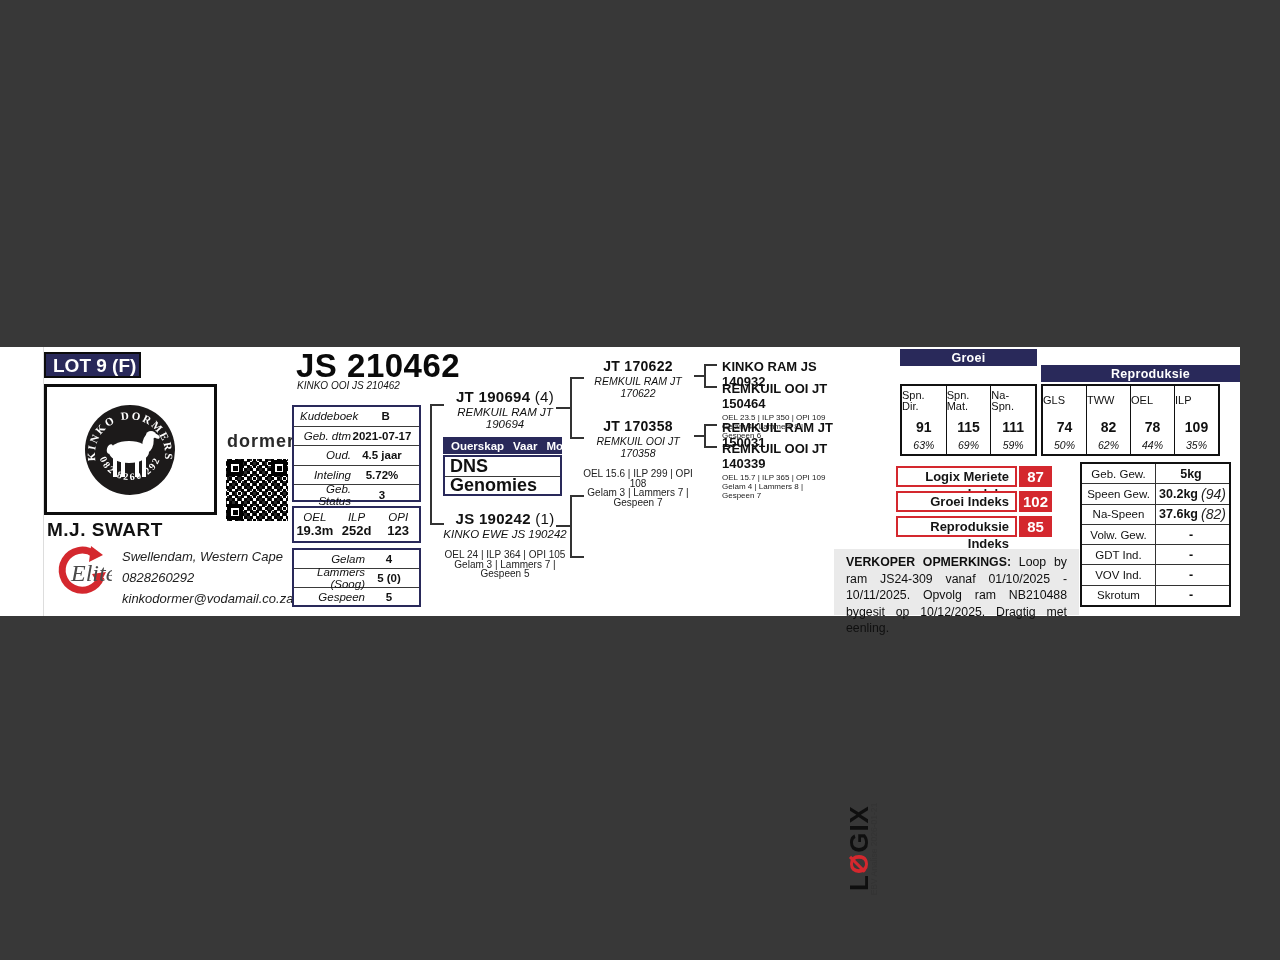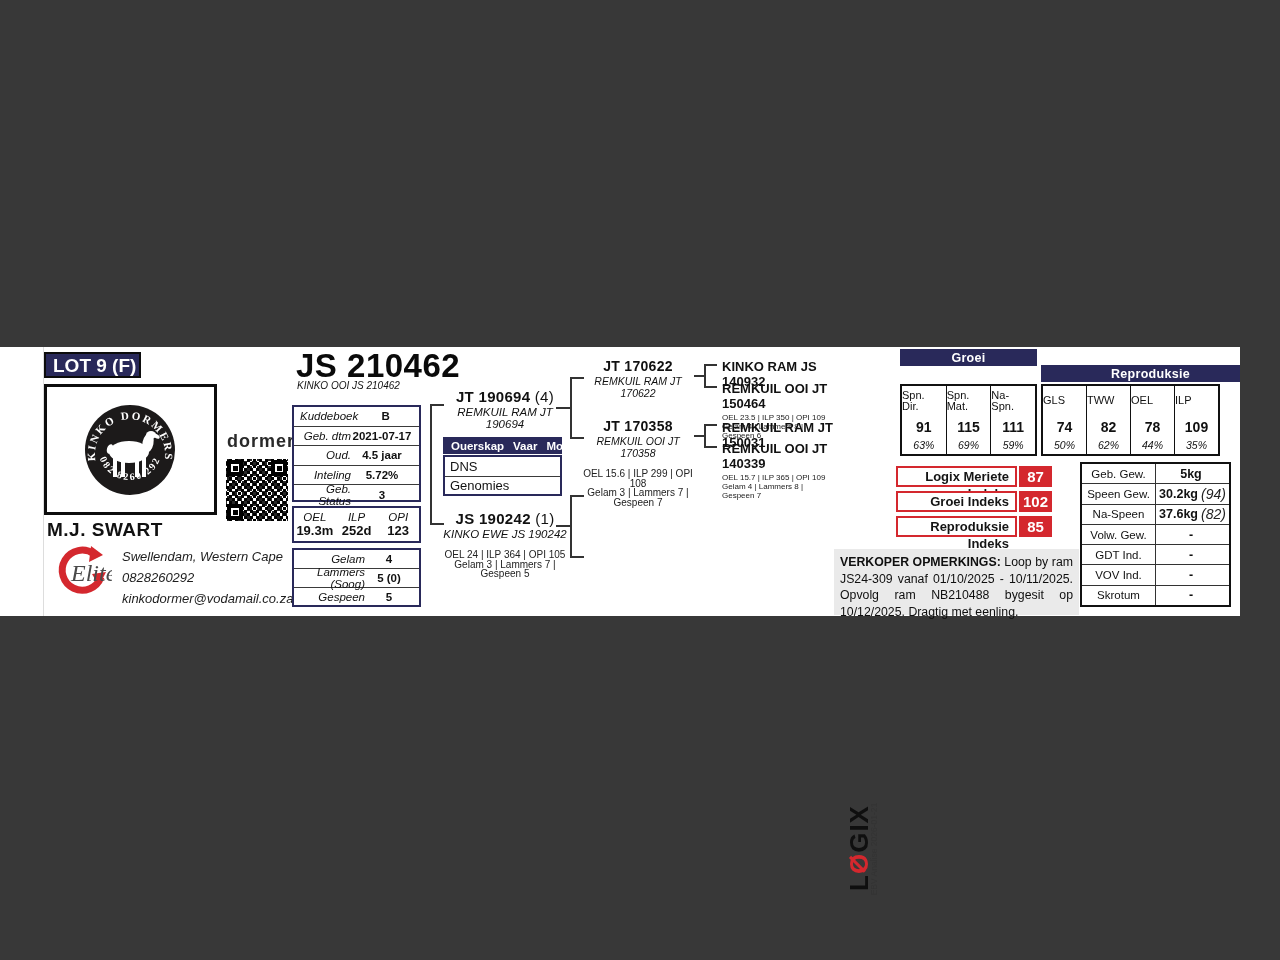--- a/index.html
+++ b/index.html
@@ -77,21 +77,21 @@
   .sd-block{left:583px;top:71px;width:110px;}
   .gg1{left:722px;top:12px;width:115px;}
   .gg2{left:722px;top:34px;width:115px;}
   .gg3{left:722px;top:73px;width:115px;}
   .gg4{left:722px;top:94px;width:115px;}
 
   
   .ouerskap-bar{left:443px;top:90px;width:119px;height:17px;background:#29295a;color:#fff;
     display:flex;align-items:center;gap:9px;padding:0 8px;box-sizing:border-box;font-weight:bold;font-size:11.5px;}
   .dna-box{left:443px;top:108px;width:119px;height:41px;border:2px solid #29295a;box-sizing:border-box;}
-  .dna-row{height:18.5px;display:flex;align-items:center;padding-left:5px;font-weight:normal;font-size:13px;border-bottom:1px solid #3a3a3a;}
+  .dna-row{height:18.5px;display:flex;align-items:center;padding-left:5px;font-weight:bold;font-size:18px;border-bottom:1px solid #3a3a3a;}
   .dna-row:last-child{border-bottom:none;}
 
   
   .pline{background:#333;}
 
   
   .ebv-hdr{height:17px;background:#29295a;color:#fff;font-weight:bold;font-size:12.5px;
     display:flex;align-items:center;justify-content:center;letter-spacing:0.3px;}
   .groei-hdr{left:900px;top:2px;width:137px;}
   .repro-hdr{left:1041px;top:18px;width:179px;padding-left:20px;}
@@ -123,21 +123,21 @@
   .weights{left:1080px;top:115px;width:151px;border:2px solid #111;box-sizing:border-box;background:#fff;}
   .w-row{display:flex;height:19.3px;border-bottom:1px solid #333;}
   .w-row:last-child{border-bottom:none;}
   .w-lbl{width:73px;border-right:1px solid #333;display:flex;align-items:center;justify-content:center;font-size:11.5px;}
   .w-val{flex:1;display:flex;align-items:center;justify-content:center;gap:3px;}
   .w-val .v{font-weight:bold;font-size:12.5px;}
   .w-val .a{font-style:italic;font-size:14px;color:#222;}
 
   
   .remarks{left:834px;top:202px;width:245px;height:66px;background:#eaeaea;box-sizing:border-box;
-    padding:5px 6px;font-size:12.3px;line-height:16.5px;text-align:justify;color:#0f0f0f;}
+    padding:5px 12px;font-size:12.3px;line-height:16.5px;text-align:justify;color:#0f0f0f;}
   .remarks b{font-weight:bold;}
 </style>
 </head>
 <body>
 
 <div class="sheet">
   <div class="sheet-edge"></div>
 
   <div class="abs lot-badge">
     <span>LOT 9 (F)</span>

